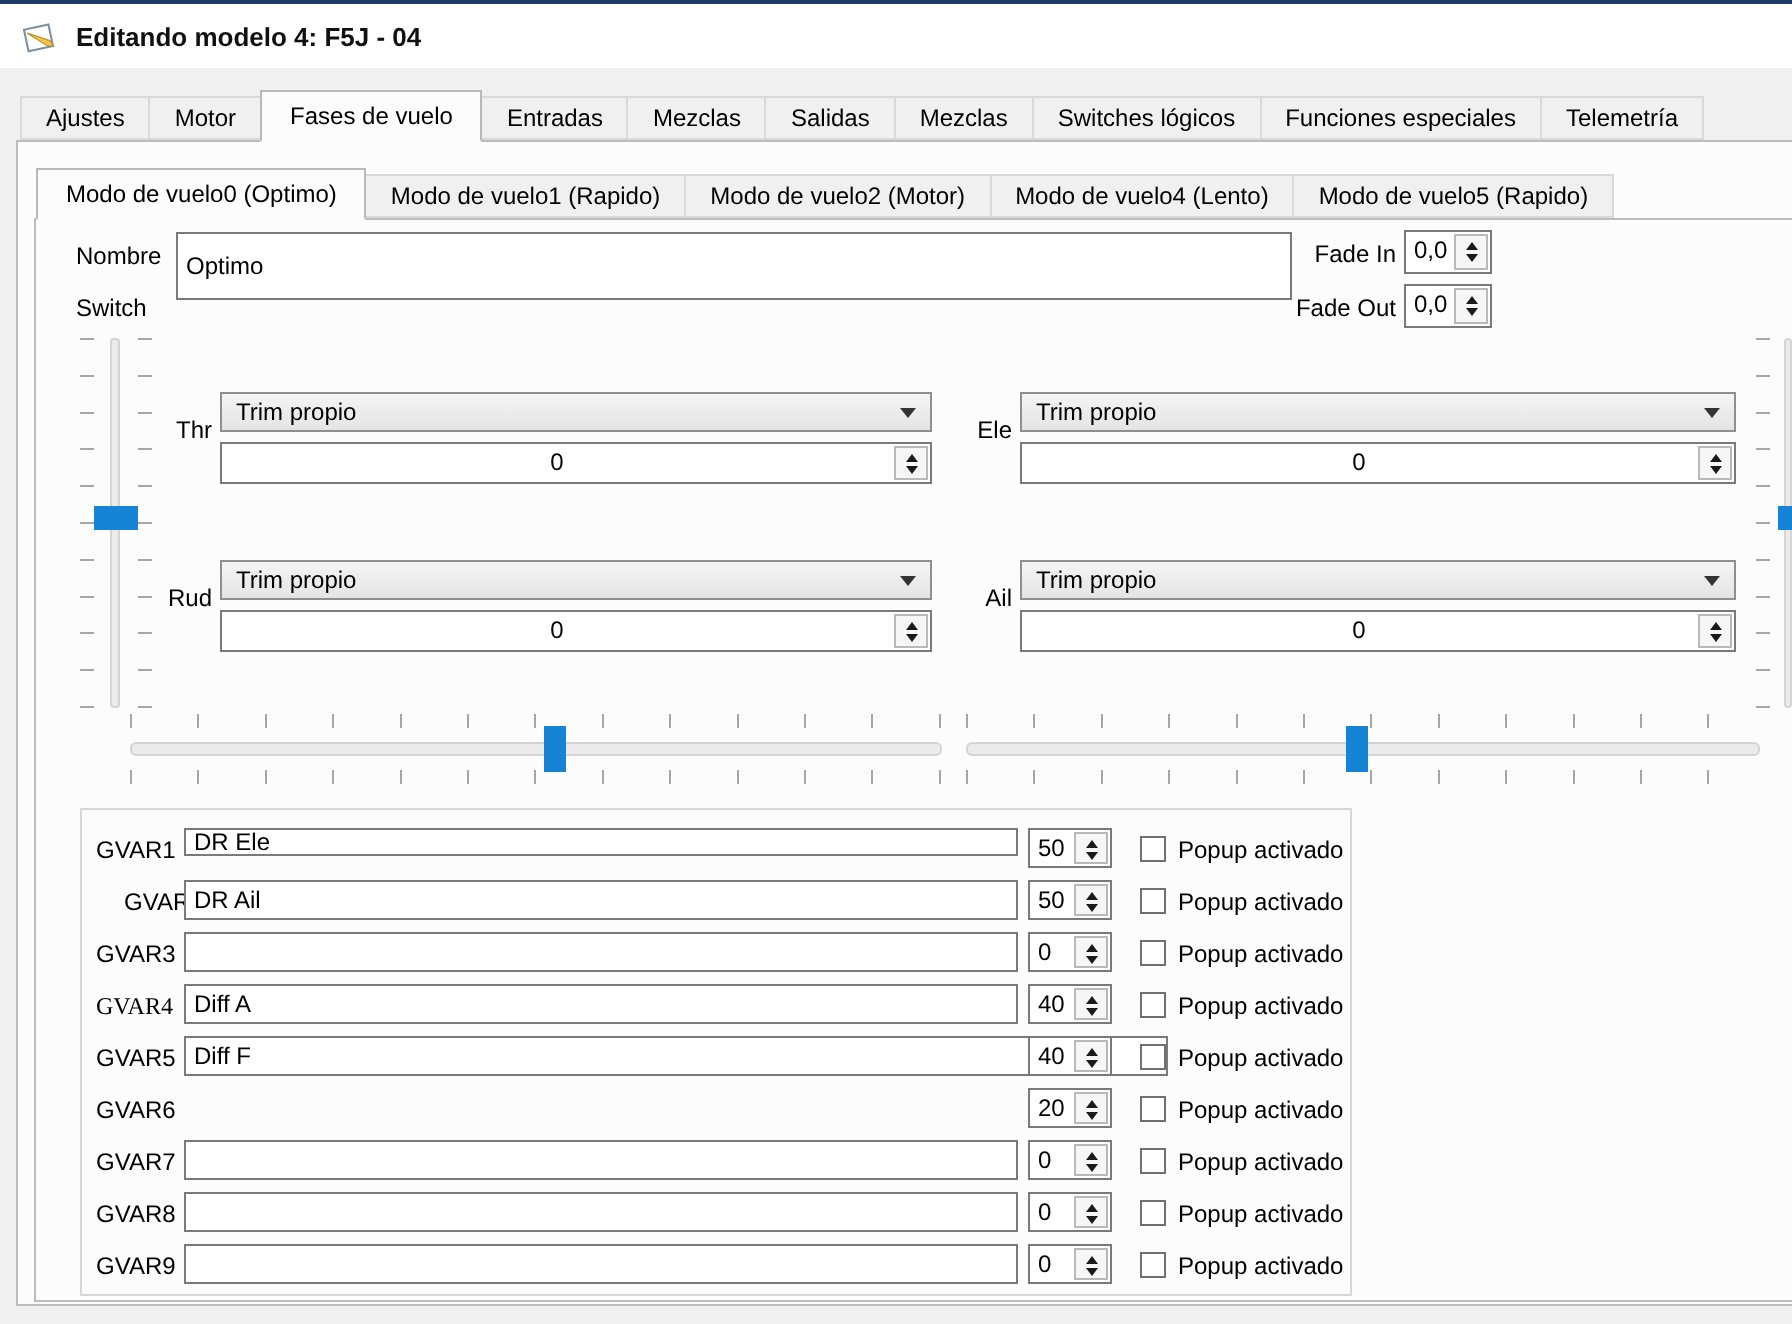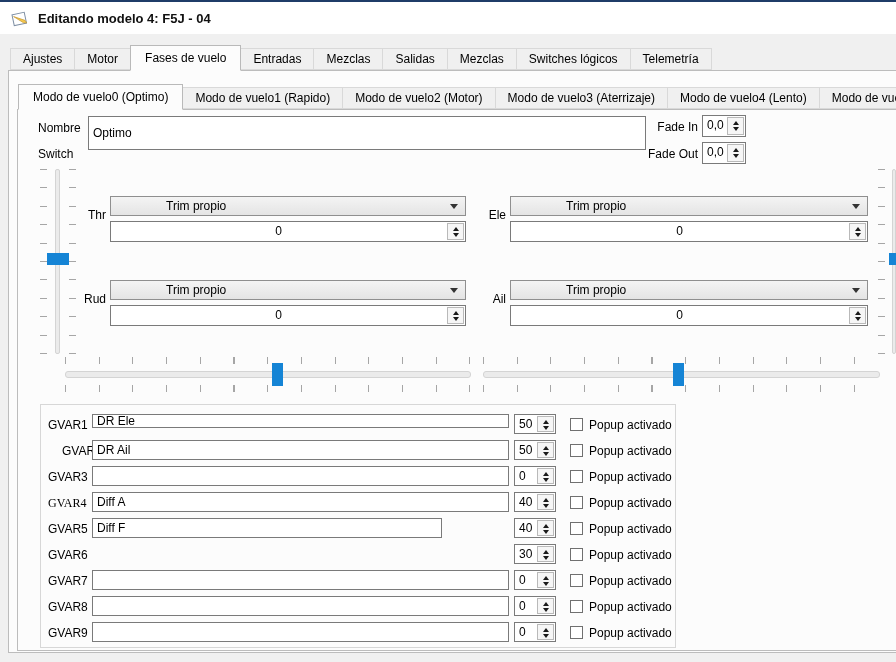--- a/index.html
+++ b/index.html
@@ -24,21 +24,21 @@
 
   .lbl{position:absolute;white-space:nowrap;}
   .txt{position:absolute;border:1px solid #7a7a7a;background:#fff;font:inherit;
        padding:0 4px;box-sizing:border-box;height:34px;outline:none;}
   .txt.focused{border:1px solid #0078d7;}
 
   
   .combo{position:absolute;display:flex;align-items:center;border:1px solid #8f8f8f;
         background:linear-gradient(180deg,#f4f4f4,#e4e4e4);height:20px;padding:0 7px;
         box-sizing:border-box;cursor:default;}
-  .combo .cv{flex:1;overflow:hidden;white-space:nowrap;margin-left:48px;}
+  .combo .cv{flex:1;overflow:hidden;white-space:nowrap;}
   .combo .carrow{width:0;height:0;border:4px solid transparent;border-top:5px solid #333;
         margin-top:5px;flex:none;}
 
   
   .spin{position:absolute;display:flex;border:1px solid #7a7a7a;background:#fff;
         box-sizing:border-box;}
   .spin .sval{flex:1;line-height:18px;overflow:hidden;}
   .spin.mini .sval{padding-left:4px;text-align:left;}
   .spin.big .sval{text-align:center;}
   .spin .sbtns{width:15px;flex:none;border:1px solid #b9b9b9;margin:1px;
@@ -83,30 +83,30 @@
 
   <div class="tabbar" style="left:10px;top:44px;height:24px;">
     <div class="tab">Ajustes</div>
     <div class="tab">Motor</div>
     <div class="tab active">Fases de vuelo</div>
     <div class="tab">Entradas</div>
     <div class="tab">Mezclas</div>
     <div class="tab">Salidas</div>
     <div class="tab">Mezclas</div>
     <div class="tab">Switches lógicos</div>
+    <div class="tab">Funciones especiales</div>
     <div class="tab">Telemetría</div>
   </div>
 
   <div class="pane" style="left:8px;top:68px;width:890px;height:583px;"></div>
 
   <div class="tabbar" style="left:18px;top:82px;height:25px;">
     <div class="tab active">Modo de vuelo0 (Optimo)</div>
     <div class="tab">Modo de vuelo1 (Rapido)</div>
     <div class="tab">Modo de vuelo2 (Motor)</div>
-    <div class="tab">Modo de vuelo3 (Aterrizaje)</div>
     <div class="tab">Modo de vuelo4 (Lento)</div>
     <div class="tab">Modo de vuelo5 (Rapido)</div>
   </div>
 
   <div class="pane" style="left:17px;top:107px;width:882px;height:542px;"></div>
 
   <div class="lbl" style="left:38px;top:119px;">Nombre</div>
   <input class="txt" style="left: 88px; top: 114px; width: 558px;" value="Optimo">
 
   <div class="lbl" style="left:620px;top:118px;width:78px;text-align:right;">Fade In</div>
@@ -291,38 +291,38 @@
         </div>
       <div class="sb">
           <span class="tri-dn"></span>
         </div>
     </div>
   </div>
   <div class="cb" style="left:570px;top:494px;"></div>
   <div class="lbl" style="left:589px;top:494px;">Popup activado</div>
 
   <div class="lbl" style="left:48px;top:520px;">GVAR5</div>
-  <input class="txt" style="left: 92px; top: 516px; width: 350px; height: 20px;" value="Diff F">
+  <input class="txt" style="left: 92px; top: 516px; width: 492px; height: 20px;" value="Diff F">
   <div class="spin mini" style="left:514px;top:516px;width:42px;height:20px;">
     <div class="sval">40</div>
     <div class="sbtns">
       <div class="sb">
           <span class="tri-up"></span>
         </div>
       <div class="sb">
           <span class="tri-dn"></span>
         </div>
     </div>
   </div>
   <div class="cb" style="left:570px;top:520px;"></div>
   <div class="lbl" style="left:589px;top:520px;">Popup activado</div>
 
   <div class="lbl" style="left:48px;top:546px;">GVAR6</div>
   <div class="spin mini" style="left:514px;top:542px;width:42px;height:20px;">
-    <div class="sval">30</div>
+    <div class="sval">20</div>
     <div class="sbtns">
       <div class="sb">
           <span class="tri-up"></span>
         </div>
       <div class="sb">
           <span class="tri-dn"></span>
         </div>
     </div>
   </div>
   <div class="cb" style="left:570px;top:546px;"></div>

